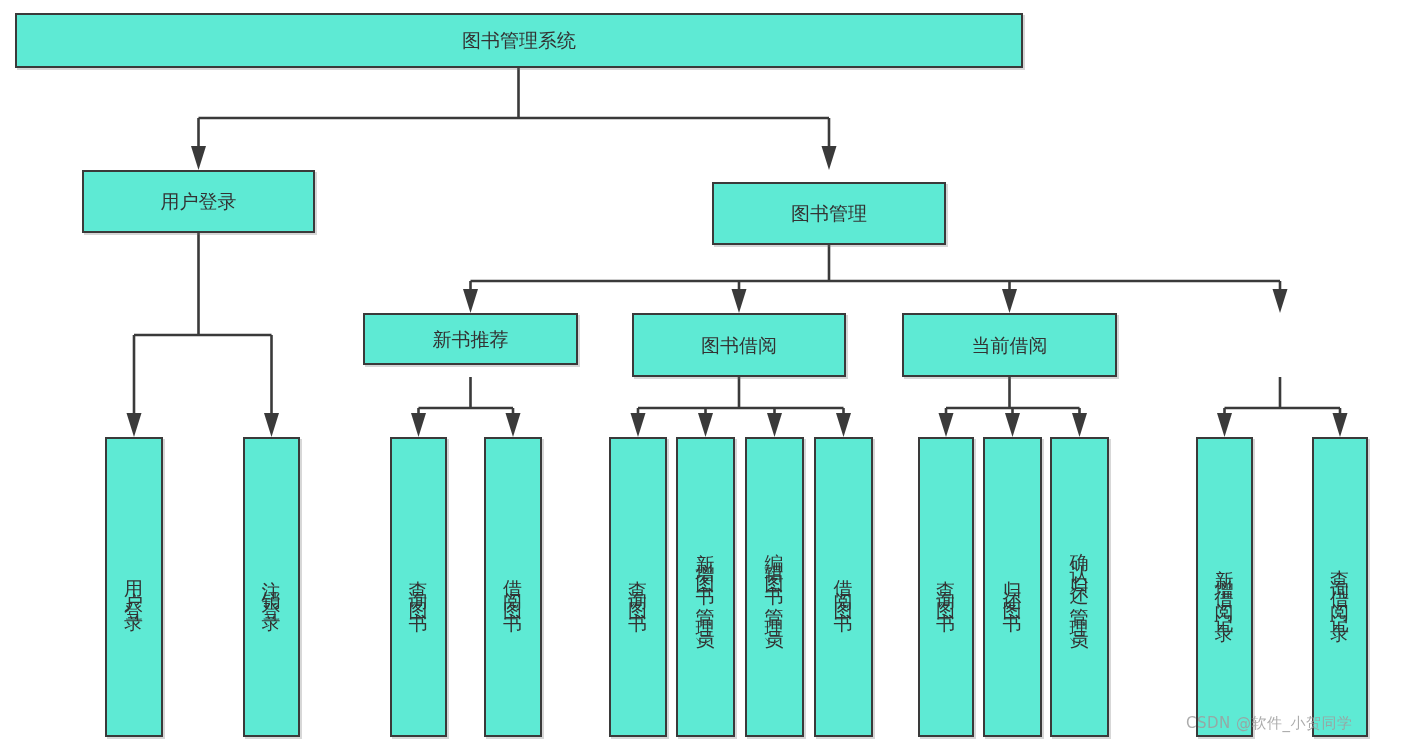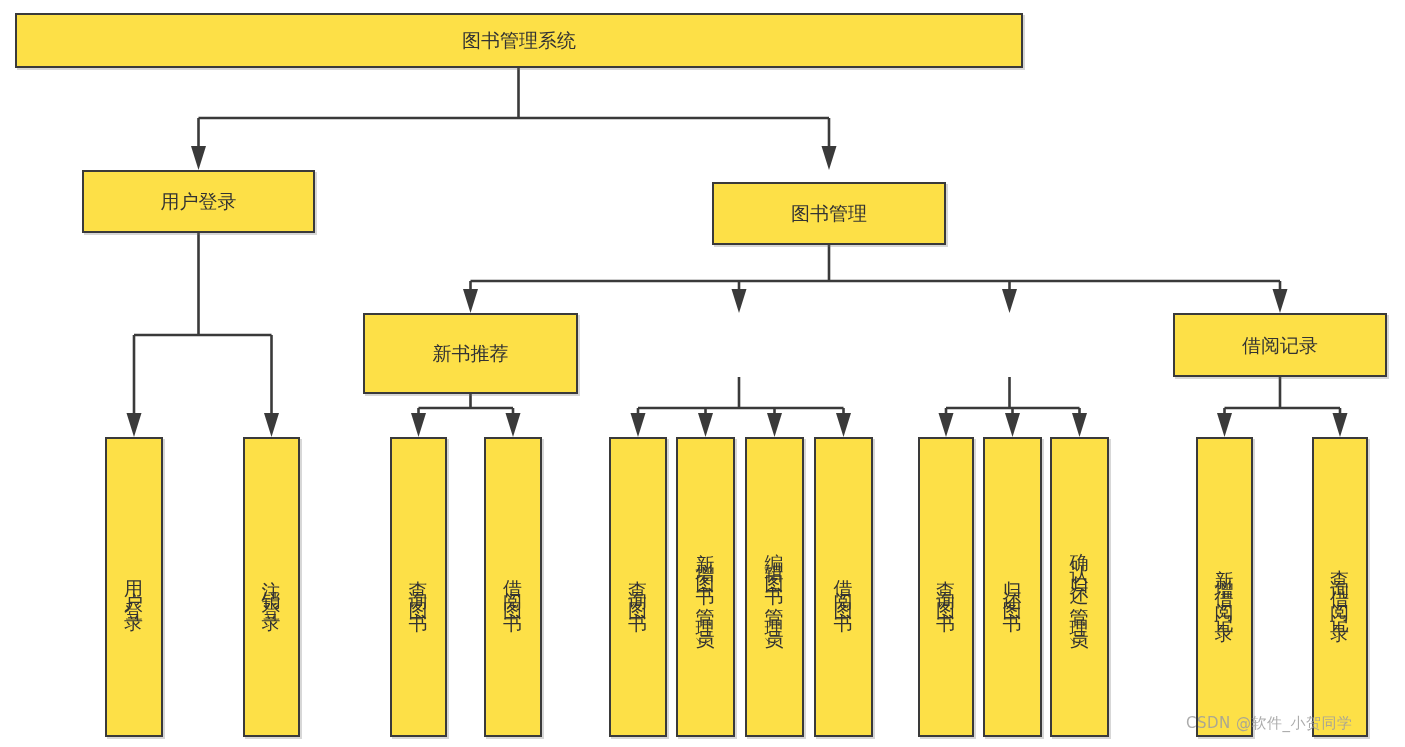--- a/index.html
+++ b/index.html
@@ -21,21 +21,21 @@
     stroke: var(--line, #3a3a3a);
     stroke-width: 2.6;
     fill: none;
   }
   #conn polygon {
     fill: var(--line, #3a3a3a);
   }
   .node {
     position: absolute;
     box-sizing: border-box;
-    background: #fde047;
+    background: #5eead4;
     border: 2.5px solid var(--line, #3a3a3a);
     box-shadow: 2px 2px 0 rgba(110,110,110,0.28);
     display: flex;
     align-items: center;
     justify-content: center;
     color: var(--text, #333333);
     font-size: 19px;
     z-index: 2;
     line-height: 1.2;
     white-space: nowrap;
@@ -116,25 +116,28 @@
     <span>图书管理系统</span>
   </div>
 
   <div class="node h" style="left:82px; top:170px; width:233px; height:63px;">
     <span>用户登录</span>
   </div>
   <div class="node h" style="left:712px; top:170px; width:234px; height:63px;margin-top:12px;">
     <span>图书管理</span>
   </div>
 
-  <div class="node h" style="left:363px; top:313px; width:215px; height:81px;">
+  <div class="node h" style="left:363px; top:313px; width:215px; height:52px;">
     <span>新书推荐</span>
   </div>
-  <div class="node h" style="left:1173px; top:313px; width:214px; height:64px;">
-    <span>借阅记录</span>
+  <div class="node h" style="left:632px; top:313px; width:214px; height:64px;">
+    <span>图书借阅</span>
+  </div>
+  <div class="node h" style="left:902px; top:313px; width:215px; height:64px;">
+    <span>当前借阅</span>
   </div>
 
   <div class="node v" style="left:105px; top:437px; width:58px; height:300px;">
     <span>用户登录</span>
   </div>
   <div class="node v" style="left:243px; top:437px; width:57px; height:300px;">
     <span>注销登录</span>
   </div>
 
   <div class="node v" style="left:390px; top:437px; width:57px; height:300px;">

